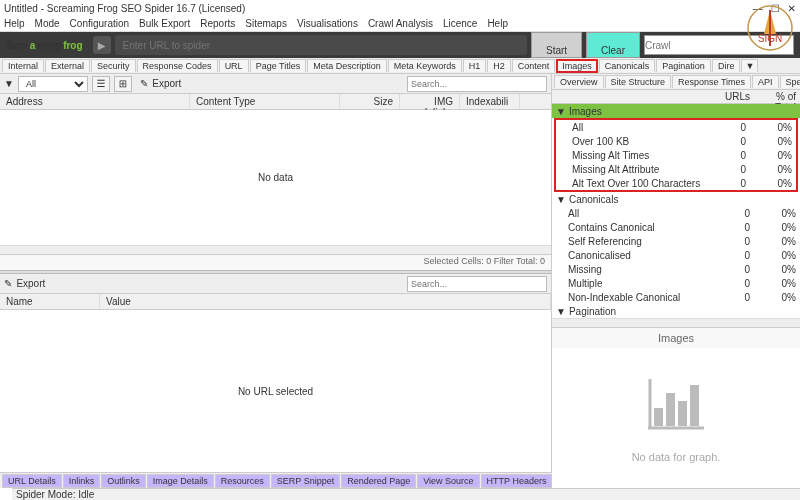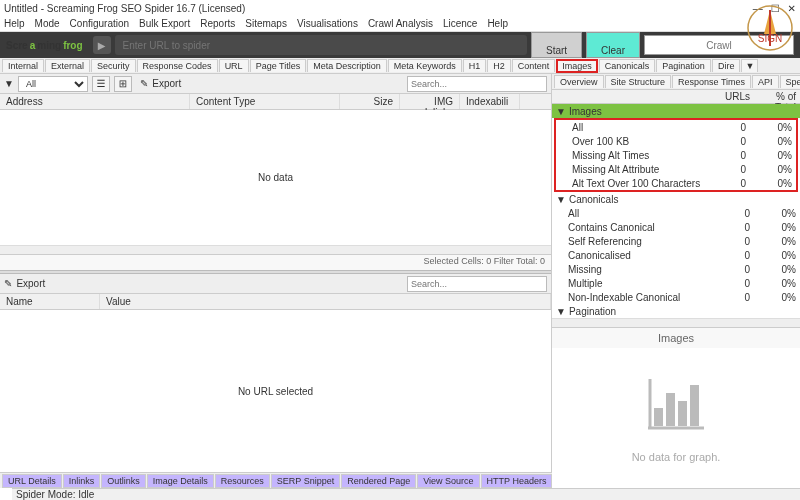--- a/index.html
+++ b/index.html
@@ -8,21 +8,21 @@
 .winbtns{margin-left:auto;display:flex;gap:8px;color:#888}
 .menubar{height:16px;background:#fff;display:flex;align-items:center;padding:0 4px;gap:10px;font-size:9px;border-bottom:1px solid #ddd}
 .menubar span{cursor:pointer}
 .toolbar{height:26px;background:#3a3a3a;display:flex;align-items:center;padding:0 6px;gap:4px}
 .brand{color:#fff;font-size:14px;font-weight:bold;display:flex;align-items:center;gap:2px}
 .brand .green{color:#7dc242}
 .playbtn{width:18px;height:18px;background:#555;border-radius:3px;display:flex;align-items:center;justify-content:center;color:#aaa;margin-left:6px}
 .urlinput{flex:1;background:#4a4a4a;color:#ccc;border:none;height:20px;padding:0 8px;border-radius:3px;font-size:10px}
 .tbtn{background:#d0d0d0;border:1px solid #999;height:20px;padding:12px 14px;font-size:10px;cursor:pointer}
 .tbtn.clear{background:#5eead4}
-.crawlinput{width:150px;background:#fff;border:1px solid #999;height:20px;text-align:center;font-size:10px;color:#888}
+.crawlinput{width:150px;background:#fff;border:1px solid #999;height:20px;text-align:left;font-size:10px;color:#888}
 .logo{position:absolute;right:6px;top:4px;width:48px;height:48px;z-index:100}
 .logo svg{width:48px;height:48px}
 .tabstrip{height:16px;background:#eee;border-bottom:1px solid #ccc;display:flex;align-items:center;padding:0 2px;overflow:hidden}
 .tab{padding:1px 5px;font-size:9px;border:1px solid #ccc;border-bottom:none;background:#f5f5f5;margin-right:1px;cursor:pointer;white-space:nowrap}
 .tab.hl{border:2px solid #d22;padding:0 4px}
 .tab.arrow{padding:1px 3px}
 .main{display:flex;height:calc(500px - 16px - 16px - 26px - 16px - 12px)}
 .leftpane{flex:1;display:flex;flex-direction:column;border-right:1px solid #ccc}
 .filterbar{height:20px;background:#eee;border-bottom:1px solid #ccc;display:flex;align-items:center;padding:0 4px;gap:4px}
 .filterbar select,.filterbar input{font-size:9px;height:16px;border:1px solid #bbb;background:#fff;padding:0 3px}

